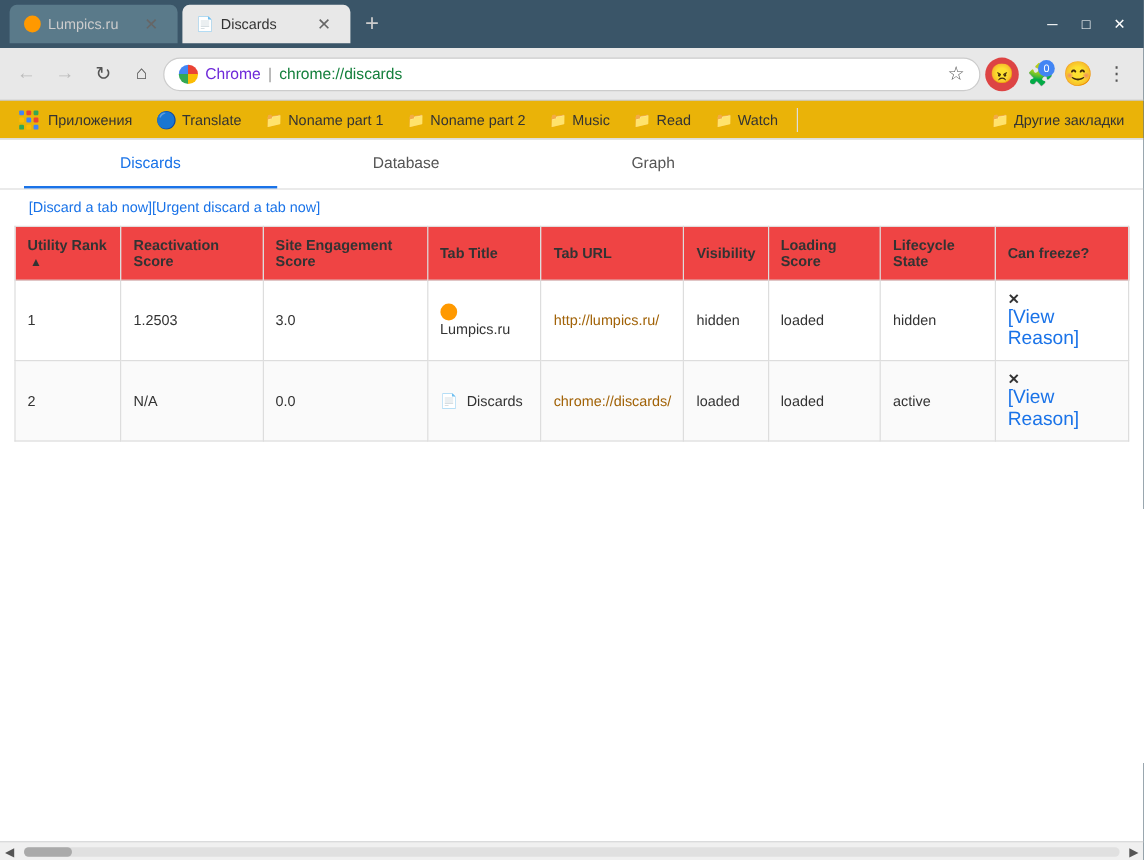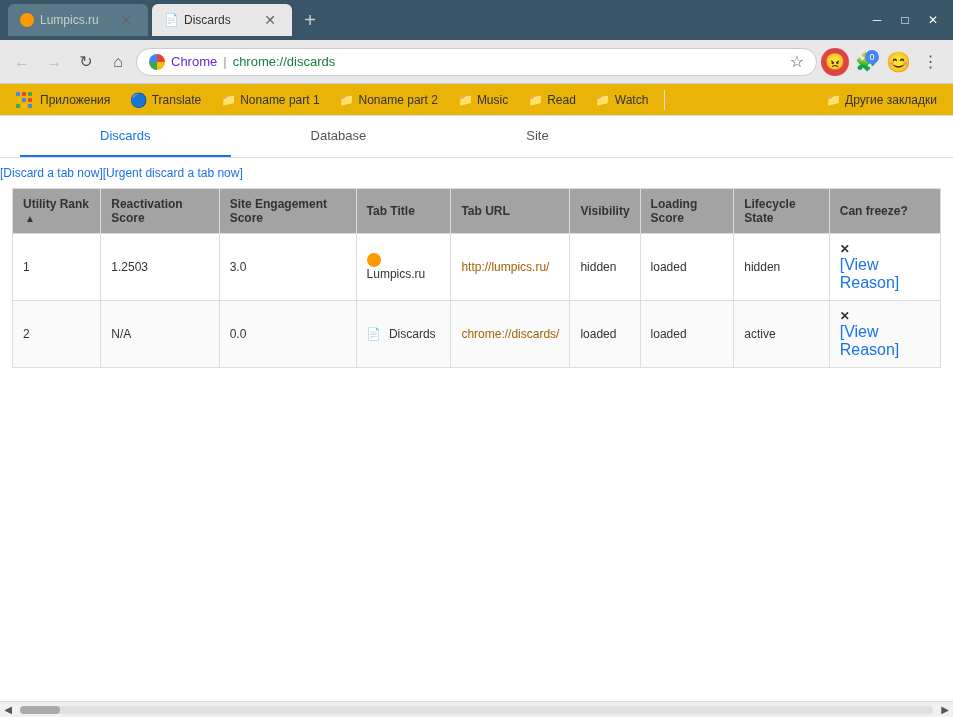--- a/index.html
+++ b/index.html
@@ -42,27 +42,27 @@
 
     
     .content { flex: 1; background: white; display: flex; flex-direction: column; overflow: hidden; }
 
     
     .page-tabs { display: flex; border-bottom: 1px solid #ddd; padding: 0 20px; }
     .page-tab { padding: 12px 80px; font-size: 13px; color: #555; cursor: pointer; border-bottom: 2px solid transparent; }
     .page-tab.active { color: #1a73e8; border-bottom: 2px solid #1a73e8; font-weight: 500; }
 
     
-    .action-links { padding: 8px 0; font-size: 12px; }
+    .action-links { padding: 8px 24px; font-size: 12px; }
     .action-link { color: #1a73e8; cursor: pointer; text-decoration: none; }
 
     
     .table-container { flex: 1; overflow: auto; padding: 0 12px; }
     table { width: 100%; border-collapse: collapse; font-size: 12px; }
-    thead tr { background: #a3a3a3; }
+    thead tr { background: #ef4444; }
     th { padding: 8px 10px; text-align: left; font-weight: 600; color: #333; border: 1px solid #ddd; font-size: 12px; }
     td { padding: 8px 10px; border: 1px solid #ddd; color: #333; vertical-align: middle; }
     tr:nth-child(even) { background: #fafafa; }
     .sort-indicator { font-size: 10px; margin-left: 2px; }
     .tab-favicon-cell { width: 14px; height: 14px; background: #f90; border-radius: 50%; display: inline-block; margin-right: 4px; vertical-align: middle; }
     .tab-favicon-doc-cell { font-size: 12px; margin-right: 4px; }
     .tab-link { color: #a16207; text-decoration: none; cursor: pointer; }
     .freeze-x { font-weight: bold; color: #333; display: block; }
     .view-reason { color: #1a73e8; font-size: 16px; cursor: pointer; display: block; }
 
@@ -175,21 +175,21 @@
         <span>Другие закладки</span>
       </div>
     </div>
   </div>
 
   <div class="content">
 
     <div class="page-tabs">
       <div class="page-tab active">Discards</div>
       <div class="page-tab">Database</div>
-      <div class="page-tab">Site</div>
+      <div class="page-tab">Graph</div>
     </div>
 
     <div class="action-links">
       <a class="action-link">[Discard a tab now]</a><a class="action-link">[Urgent discard a tab now]</a>
     </div>
 
     <div class="table-container">
       <table>
         <thead>
           <tr>

